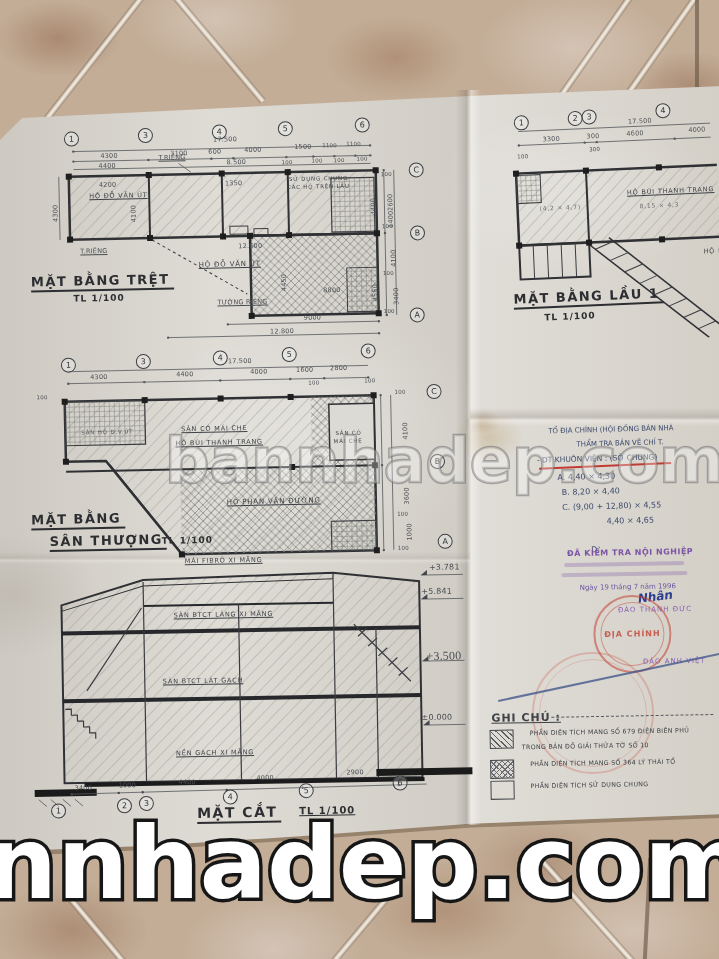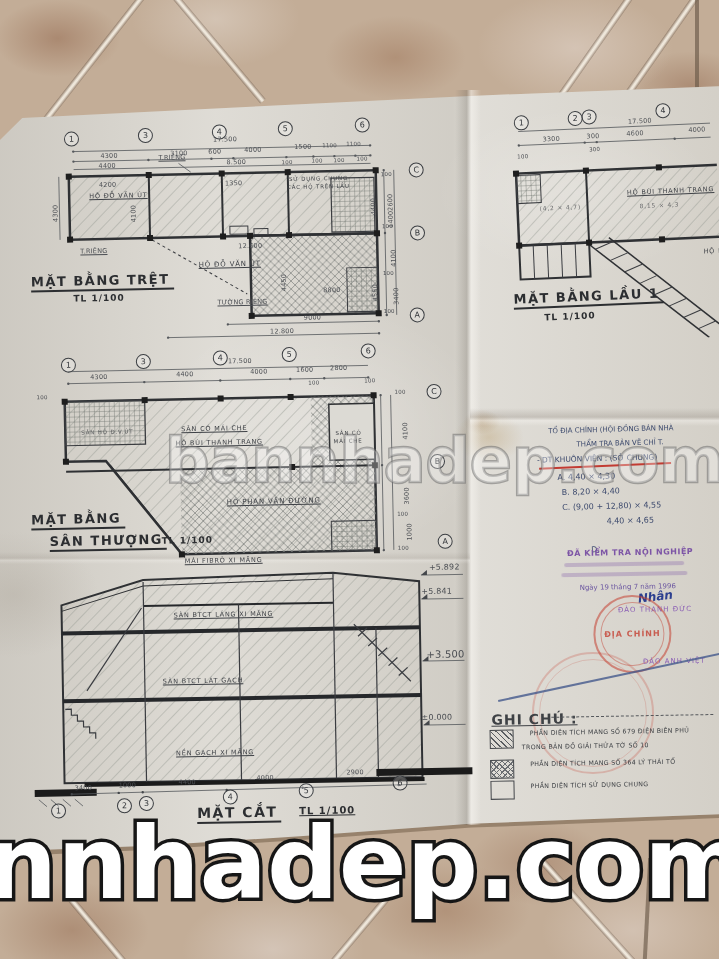--- a/index.html
+++ b/index.html
@@ -398,23 +398,23 @@
         <path d="M398 22 l6 -5 v5 Z"></path>
           <path d="M398 46 l6 -5 v5 Z"></path>
           <path d="M398 108 l6 -5 v5 Z"></path>
           <path d="M398 172 l6 -5 v5 Z"></path>
       </g>
     </svg>
     <span class="rm u" style="left:162px;top:0px;">MÁI FIBRÔ XI MĂNG</span>
     <span class="rm u" style="left:150px;top:54px;">SÀN BTCT LÁNG XI MĂNG</span>
     <span class="rm u" style="left:138px;top:120px;">SÀN BTCT LÁT GẠCH</span>
     <span class="rm u" style="left:150px;top:192px;">NỀN GẠCH XI MĂNG</span>
-    <span class="d" style="left:406px;top:10px;font-size:8px;">+5.892</span>
+    <span class="d" style="left:406px;top:10px;font-size:8px;">+3.781</span>
     <span class="d" style="left:398px;top:34px;font-size:8px;">+5.841</span>
-    <span class="d" style="left:402px;top:96px;font-size:10px;">+3.500</span>
+    <span class="d" style="left:402px;top:96px;font-size:12px;font-family:Liberation Serif, serif;">+3.500</span>
     <span class="d" style="left:396px;top:160px;font-size:8px;">±0.000</span>
     <span class="d" style="left:48px;top:225px;">3400</span>
     <span class="d" style="left:92px;top:223px;">1000</span>
     <span class="d" style="left:152px;top:221px;">4400</span>
     <span class="d" style="left:230px;top:218px;">4000</span>
     <span class="d" style="left:320px;top:214px;">2900</span>
     <span class="bubble" style="left:24px;top:244px;">1</span>
     <span class="bubble" style="left:90px;top:240px;">2</span>
     <span class="bubble" style="left:112px;top:238px;">3</span>
     <span class="bubble" style="left:196px;top:233px;">4</span>
@@ -448,21 +448,21 @@
       <div class="ctr">ĐỊA CHÍNH</div>
     </div>
     <span class="stamp-p" style="left:102px;top:118px;font-size:7px;letter-spacing:1px;color:#8b5fb5;">ĐÀO ANH VIỆT</span>
   </div>
   <div class="round-stamp" style="left:532px;top:652px;width:118px;height:118px;opacity:.45;border-width:2.5px;">
     <div class="inner"></div>
   </div>
   <div class="penline" style="left:498px;top:700px;width:230px;transform:rotate(-12deg);"></div>
 
   <div class="plan" style="left:478px;top:706px;width:241px;height:100px;transform:rotate(-1deg);">
-    <span style="position:absolute;left:14px;top:4px;font-size:14px;font-weight:bold;letter-spacing:1px;color:#3e4145;text-decoration:underline;">GHI CHÚ :</span>
+    <span style="position:absolute;left:14px;top:4px;font-size:11px;font-weight:bold;letter-spacing:1px;color:#3e4145;text-decoration:underline;">GHI CHÚ :</span>
     <div style="position:absolute;left:74px;top:10px;width:162px;border-top:1px dashed #55585c;"></div>
     <div class="swatch diag" style="left:12px;top:22px;"></div>
     <span class="legend-text" style="left:52px;top:22px;">PHẦN DIỆN TÍCH MANG SỐ 679 ĐIỆN BIÊN PHỦ</span>
     <span class="legend-text" style="left:44px;top:36px;">TRONG BẢN ĐỒ GIẢI THỬA TỜ SỐ 10</span>
     <div class="swatch cross" style="left:12px;top:52px;"></div>
     <span class="legend-text" style="left:52px;top:53px;">PHẦN DIỆN TÍCH MANG SỐ 364 LÝ THÁI TỔ</span>
     <div class="swatch" style="left:12px;top:73px;"></div>
     <span class="legend-text" style="left:52px;top:75px;">PHẦN DIỆN TÍCH SỬ DỤNG CHUNG</span>
   </div>
 

